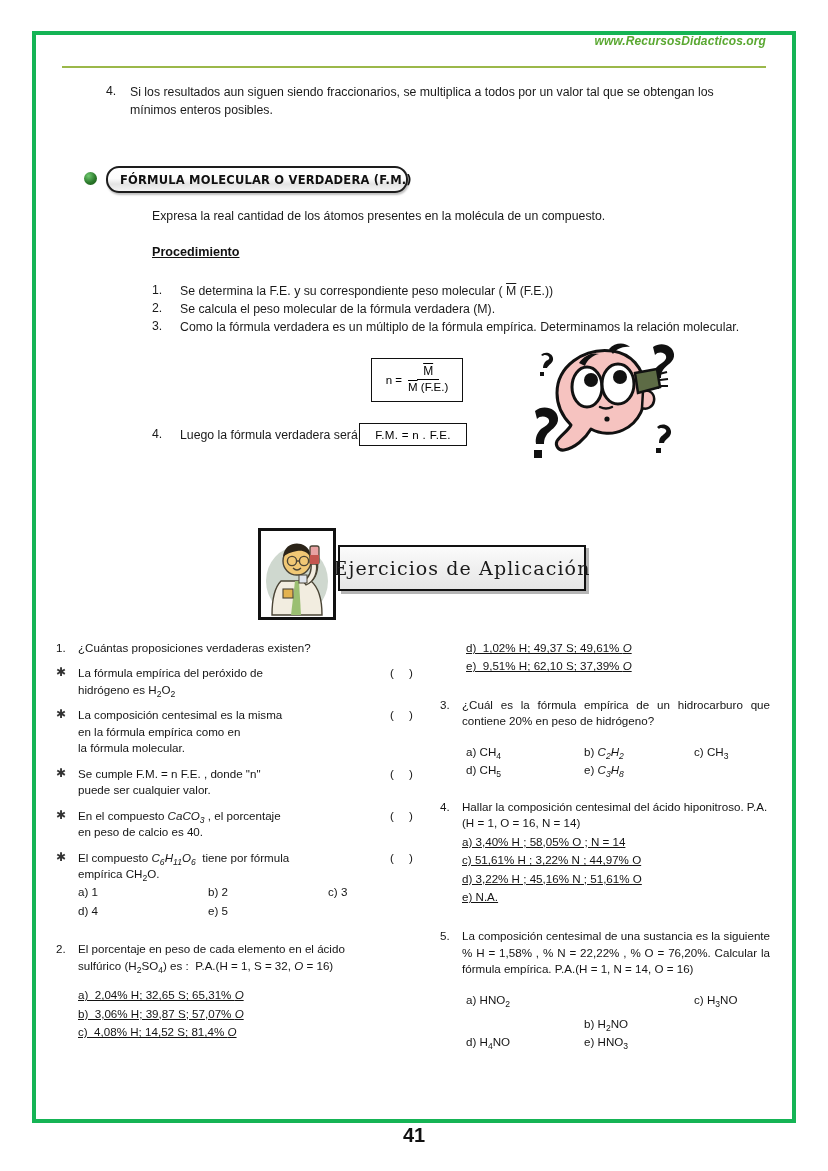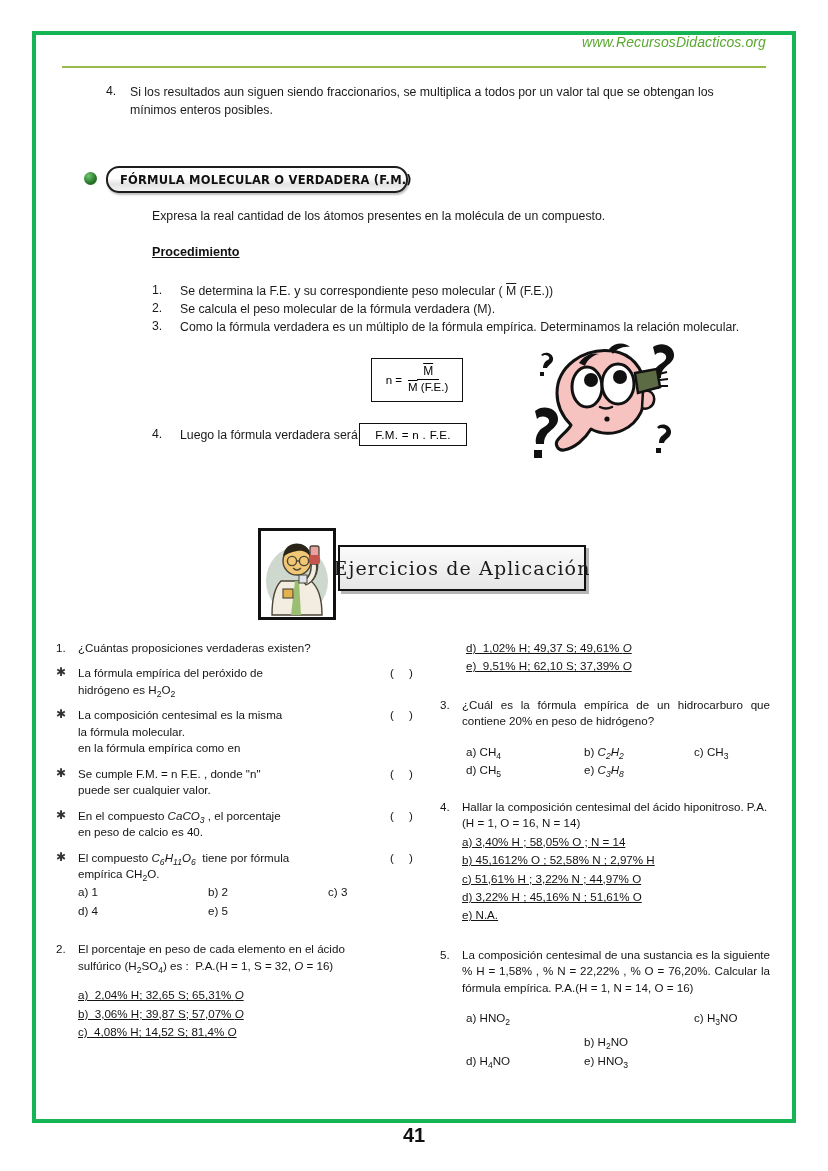--- a/index.html
+++ b/index.html
@@ -26,22 +26,22 @@
     height: 1092px;
     border: 4px solid #15b455;
     box-sizing: border-box;
     pointer-events: none;
   }
   
   .site-url {
     position: absolute;
     right: 62px;
     top: 34px;
-    font-size: 14px;
-    font-weight: normal;
+    font-size: 12px;
+    font-weight: bold;
     font-style: italic;
     color: #5aa832;
     letter-spacing: 0.1px;
     white-space: nowrap;
   }
   .header-rule {
     position: absolute;
     left: 62px;
     top: 66px;
     width: 704px;
@@ -402,22 +402,22 @@
       </div>
     </div>
 
     <div class="star-row">
       <div class="star">✱</div>
       <div class="q-body">
         <div class="prop-line">
           <div class="prop-text">La composición centesimal es la misma</div>
           <div class="paren">(      )</div>
         </div>
+        <div>en la fórmula empírica como en</div>
         <div>la fórmula molecular.</div>
-        <div>en la fórmula empírica como en</div>
       </div>
     </div>
 
     <div class="star-row">
       <div class="star">✱</div>
       <div class="q-body">
         <div class="prop-line">
           <div class="prop-text">Se cumple F.M. = n F.E. , donde "n"</div>
           <div class="paren">(      )</div>
         </div>
@@ -504,21 +504,20 @@
     </div>
 
     <div style="height:18px"></div>
 
     <div class="q">
       <div class="q-num">4.</div>
       <div class="q-body">
         <div class="just">Hallar la composición centesimal del ácido hiponitroso. P.A.(H = 1, O = 16, N = 14)</div>
         <div class="opt-list" style="margin-top:2px;">
           <div>a)  3,40% H ; 58,05% O ; N = 14</div>
-          <div>b)  45,1612% O ; 52,58% N ; 2,97% H</div>
           <div>c)  51,61% H ; 3,22% N ; 44,97% O</div>
           <div>d)  3,22% H ; 45,16% N ; 51,61% O</div>
           <div>e)  N.A.</div>
         </div>
       </div>
     </div>
 
     <div style="height:12px"></div>
 
     <div class="q">

